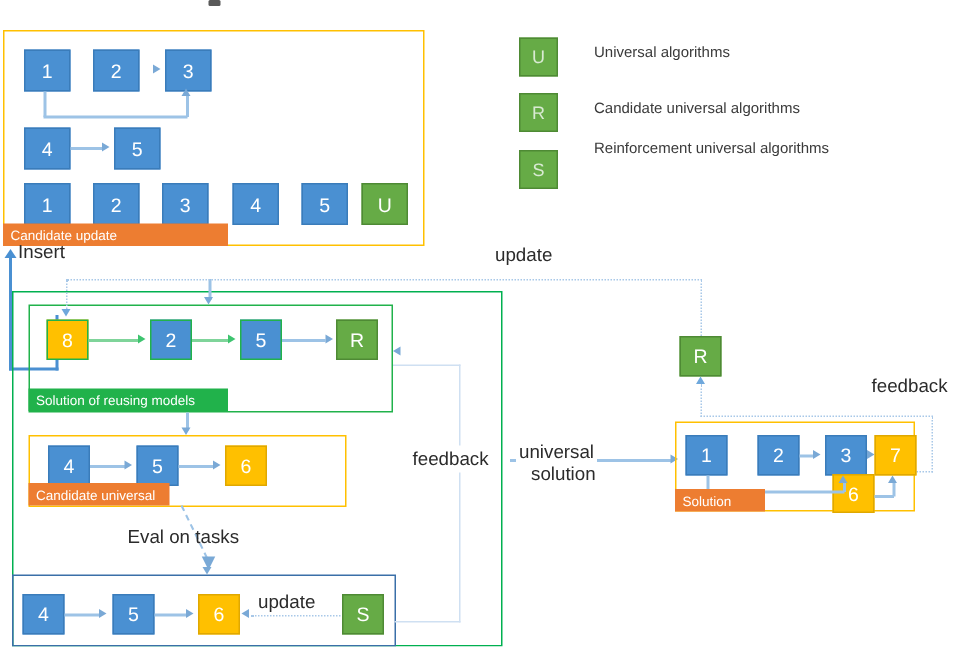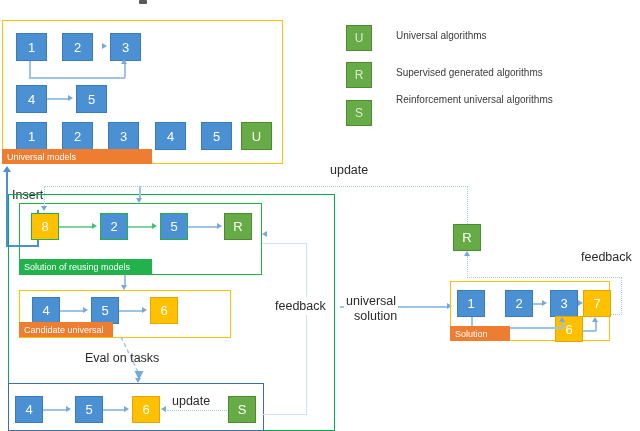--- a/index.html
+++ b/index.html
@@ -84,27 +84,27 @@
 <div class="ln" style="left:47px;top:98px;width:22px;height:1.5px;"></div>
 <div class="ar ar-r" style="left:68px;top:95px;"></div>
 
 <div class="node n-blue" style="left:16px;top:122px;width:31px;height:28px;">1</div>
 <div class="node n-blue" style="left:62px;top:122px;width:31px;height:28px;">2</div>
 <div class="node n-blue" style="left:108px;top:122px;width:31px;height:28px;">3</div>
 <div class="node n-blue" style="left:155px;top:122px;width:31px;height:28px;">4</div>
 <div class="node n-blue" style="left:201px;top:122px;width:31px;height:28px;">5</div>
 <div class="node n-green" style="left:241px;top:122px;width:31px;height:28px;">U</div>
 
-<div class="tag t-orange" style="left:2px;top:149px;width:150px;height:15px;">Universal models</div>
+<div class="tag t-orange" style="left:2px;top:149px;width:150px;height:15px;">Candidate update</div>
 
 <div class="ln-b" style="left:6px;top:172px;width:2px;height:75px;"></div>
 <div class="ln-b" style="left:6px;top:245px;width:33px;height:2px;"></div>
 <div class="ln-b" style="left:37px;top:210px;width:2px;height:37px;"></div>
 <div class="ar ar-u-b" style="left:3px;top:166px;"></div>
-<div class="lbl" style="left:12px;top:161px;margin-top:27px;">Insert</div>
+<div class="lbl" style="left:12px;top:161px;">Insert</div>
 
 <div class="panel p-greenthick" style="left:8px;top:194px;width:327px;height:237px;"></div>
 
 <div class="panel p-green" style="left:19px;top:203px;width:243px;height:72px;"></div>
 
 <div class="node n-amber gb" style="left:31px;top:213px;width:28px;height:27px;">8</div>
 <div class="node n-blue gb" style="left:100px;top:213px;width:28px;height:27px;">2</div>
 <div class="node n-blue gb" style="left:160px;top:213px;width:28px;height:27px;">5</div>
 <div class="node n-green gb" style="left:224px;top:213px;width:28px;height:27px;">R</div>
 
@@ -212,16 +212,16 @@
 <div class="ln" style="left:583px;top:330px;width:13px;height:1.5px;"></div>
 <div class="ln" style="left:595px;top:322px;width:1.5px;height:9px;"></div>
 <div class="ar ar-u" style="left:592px;top:317px;"></div>
 
 <div class="tag t-orange" style="left:450px;top:326px;width:60px;height:15px;">Solution</div>
 
 <div class="lg-box" style="left:346px;top:25px;">U</div>
 <div class="lg-txt" style="left:396px;top:30px;">Universal algorithms</div>
 
 <div class="lg-box" style="left:346px;top:62px;">R</div>
-<div class="lg-txt" style="left:396px;top:67px;">Supervised generated algorithms</div>
+<div class="lg-txt" style="left:396px;top:67px;">Candidate universal algorithms</div>
 
 <div class="lg-box" style="left:346px;top:100px;">S</div>
 <div class="lg-txt" style="left:396px;top:94px;">Reinforcement universal algorithms</div>
 
 </body></html>

